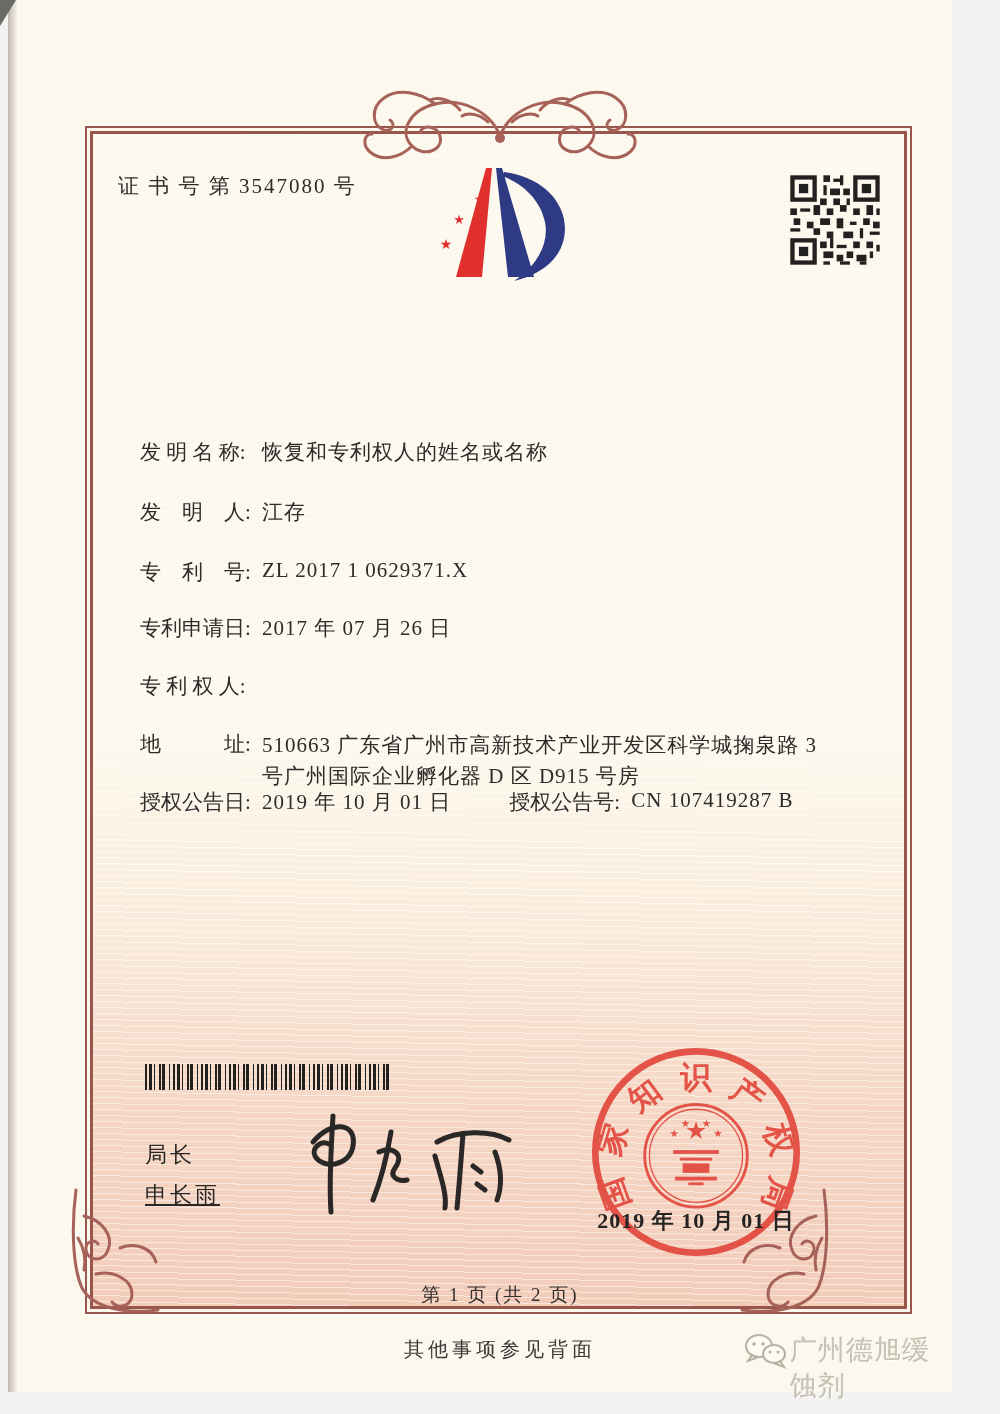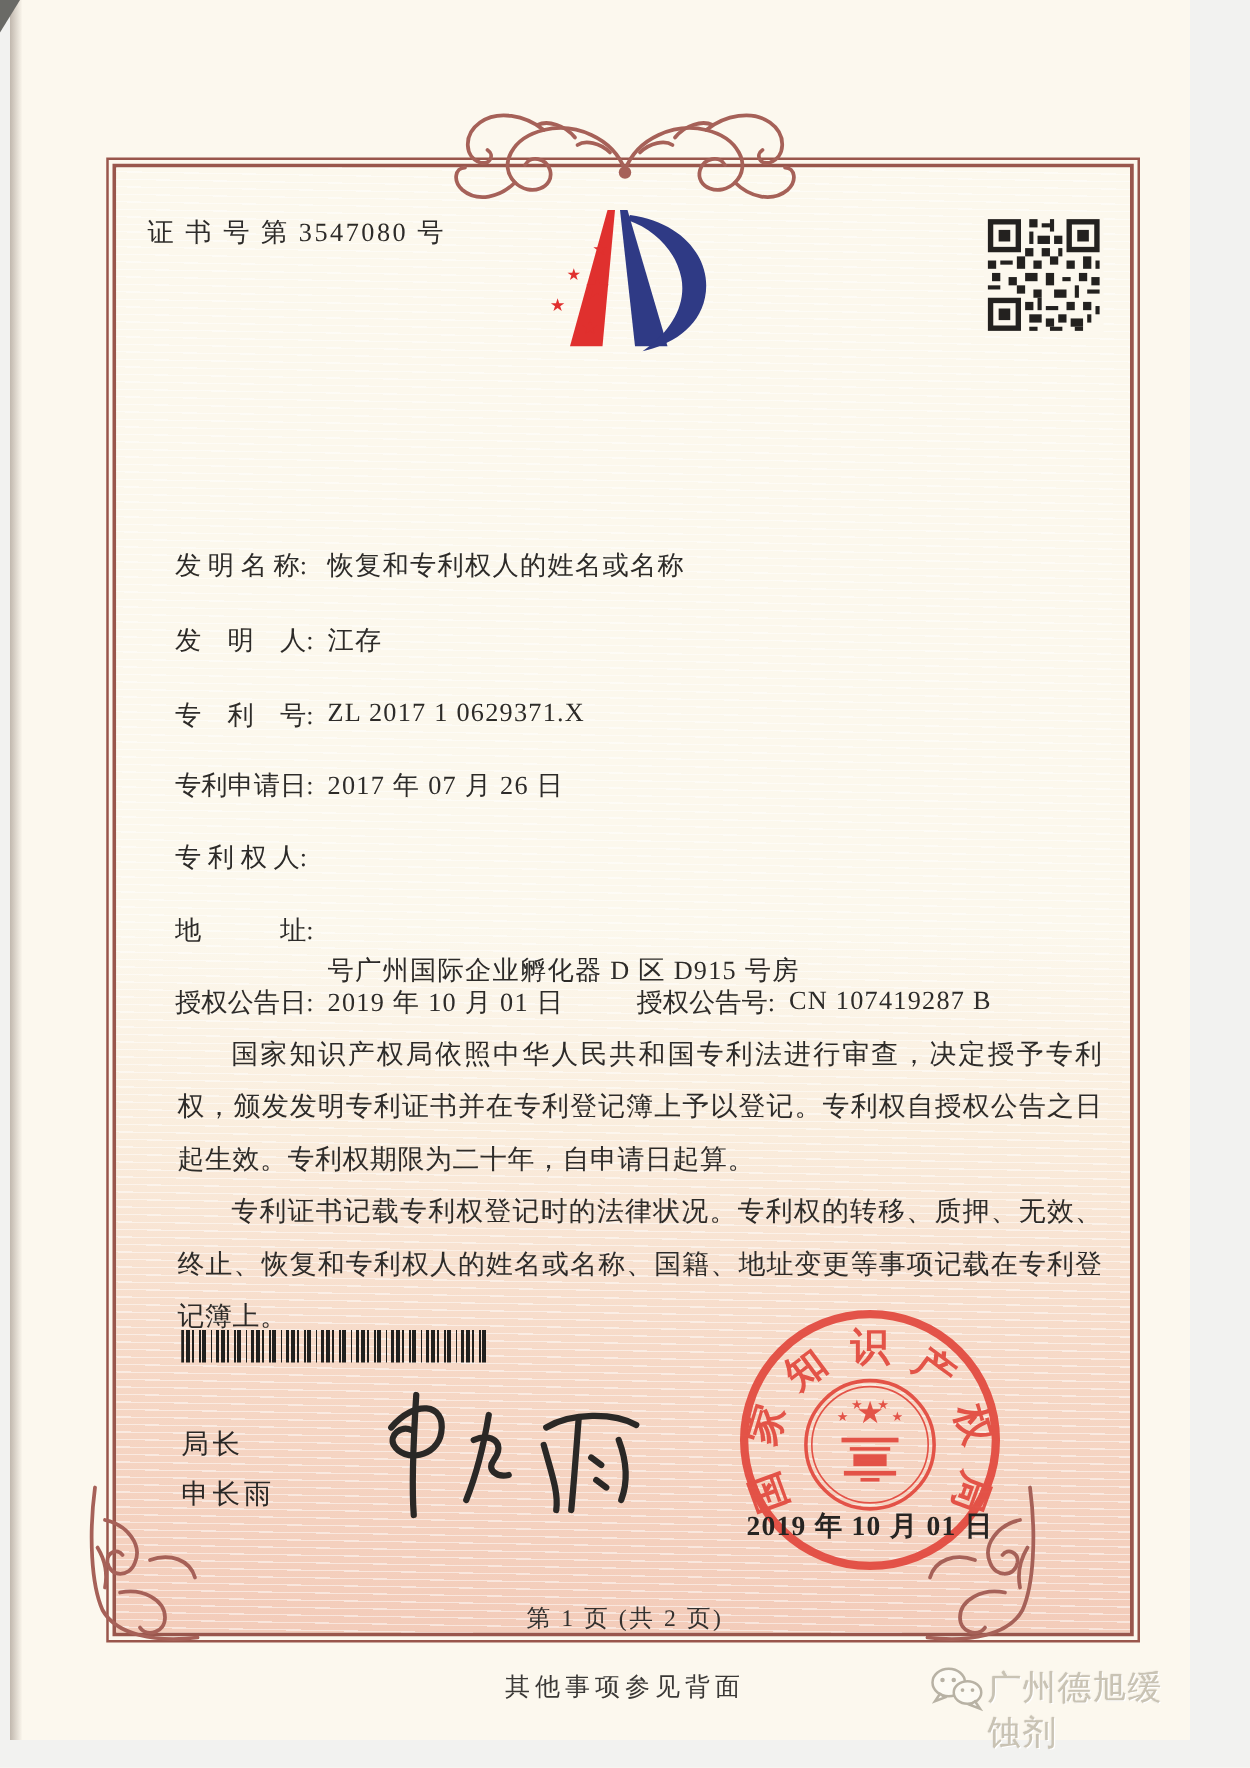--- a/index.html
+++ b/index.html
@@ -29,21 +29,21 @@
   .grantrow{position:absolute;left:140px;top:788px;display:flex;font-size:21px;color:#2d2b29;}
   .grant2{margin-left:58px;display:flex;}
   .paras{position:absolute;left:142px;top:822px;width:740px;font-size:21.5px;color:#2d2b29;}
   .paras p{margin:0;text-indent:2em;line-height:42px;text-align:justify;letter-spacing:.5px;}
   .barcode{position:absolute;left:145px;top:1064px;width:244px;height:26px;
     background:repeating-linear-gradient(90deg,
       #20201e 0 2px,transparent 2px 4px,#20201e 4px 7px,transparent 7px 9px,
       #20201e 9px 10px,transparent 10px 14px,#20201e 14px 16px,transparent 16px 17px,
       #20201e 17px 20px,transparent 20px 24px,#20201e 24px 25px,transparent 25px 28px);}
   .director{left:145px;top:1140px;font-size:22px;letter-spacing:3px;color:#2a2826;}
-  .dirname{left:145px;top:1180px;font-size:22px;letter-spacing:3px;color:#2a2826;}
+  .dirname{left:145px;top:1180px;font-size:22px;letter-spacing:3px;color:#2a2826;text-decoration:underline;}
   .sigsvg{position:absolute;left:295px;top:1108px;}
   .sealsvg{position:absolute;left:582px;top:1038px;opacity:.92;}
   .sealdate{left:582px;top:1206px;width:228px;text-align:center;font-size:22px;font-weight:600;
     letter-spacing:1px;color:#262422;}
   .pageinfo{left:88px;top:1282px;width:824px;text-align:center;font-size:19px;letter-spacing:2px;color:#33312f;}
   .footnote{left:88px;top:1336px;width:824px;text-align:center;font-size:20px;letter-spacing:4px;color:#3a3836;}
   .watermark{left:790px;top:1332px;font-size:27px;letter-spacing:1px;color:#c9c3b4;
     text-shadow:1px 1px 0 #ffffff,0 0 1px #b0aa9c;font-family:"Liberation Sans","DejaVu Sans",sans-serif;}
   .wechat{position:absolute;left:742px;top:1332px;}
   .orn-top{position:absolute;left:340px;top:80px;}
@@ -191,37 +191,33 @@
   <div class="frow" style="top:614px">
     <span class="flabel">专利申请日:</span>
     <span class="fval">2017 年 07 月 26 日</span>
   </div>
   <div class="frow" style="top:672px">
     <span class="flabel">专 利 权 人:</span>
   </div>
   <div class="frow" style="top:730px">
     <span class="flabel">地　　　址:</span>
     <span class="fval addrcol">
-      <br>
+      <span>510663 广东省广州市高新技术产业开发区科学城掬泉路 3</span><br>
       <span>号广州国际企业孵化器 D 区 D915 号房</span>
     </span>
   </div>
   <div class="grantrow">
     <span class="flabel">授权公告日:</span>
     <span class="fval">2019 年 10 月 01 日</span>
     <span class="grant2">
       <span class="flabel">授权公告号:</span>
       <span class="fval">CN 107419287 B</span>
     </span>
   </div>
 
-  <div class="paras">
-    <p>国家知识产权局依照中华人民共和国专利法进行审查，决定授予专利权，颁发发明专利证书并在专利登记簿上予以登记。专利权自授权公告之日起生效。专利权期限为二十年，自申请日起算。</p>
-    <p>专利证书记载专利权登记时的法律状况。专利权的转移、质押、无效、终止、恢复和专利权人的姓名或名称、国籍、地址变更等事项记载在专利登记簿上。</p>
-  </div>
 
   <div class="barcode"></div>
 
   <div class="txt director">局长</div>
   <div class="txt dirname">申长雨</div>
 
   <svg class="sigsvg" width="230" height="112" viewBox="0 0 230 112">
     <g fill="none" stroke="#2a2826" stroke-width="5" stroke-linecap="round" stroke-linejoin="round">
       <path d="M18,34 C36,12 62,14 58,38 C55,58 28,62 20,48 C16,40 26,32 34,36"></path>
       <path d="M38,8 C36,40 34,78 36,104"></path>

